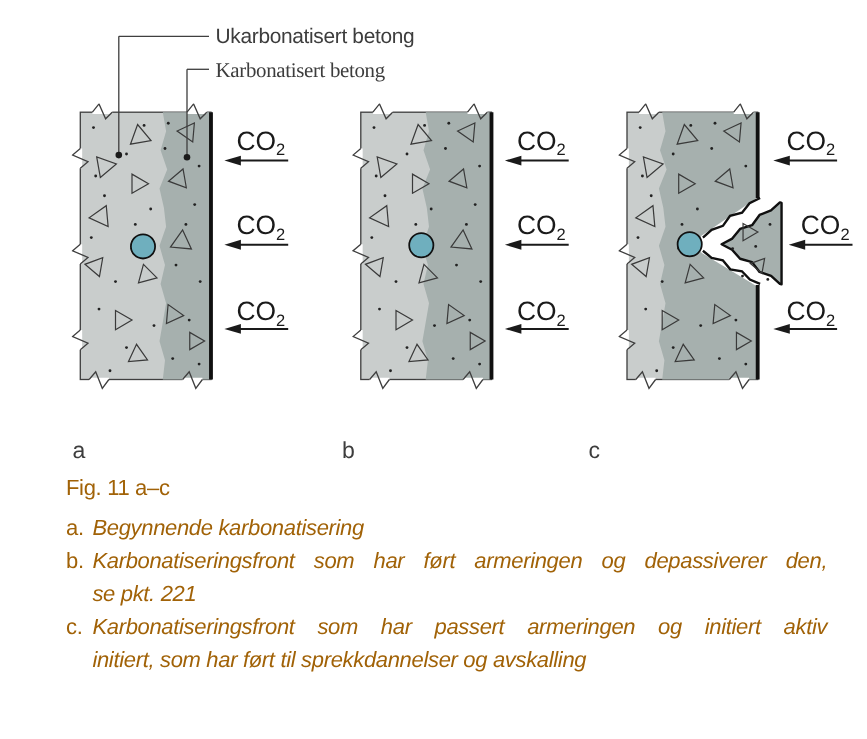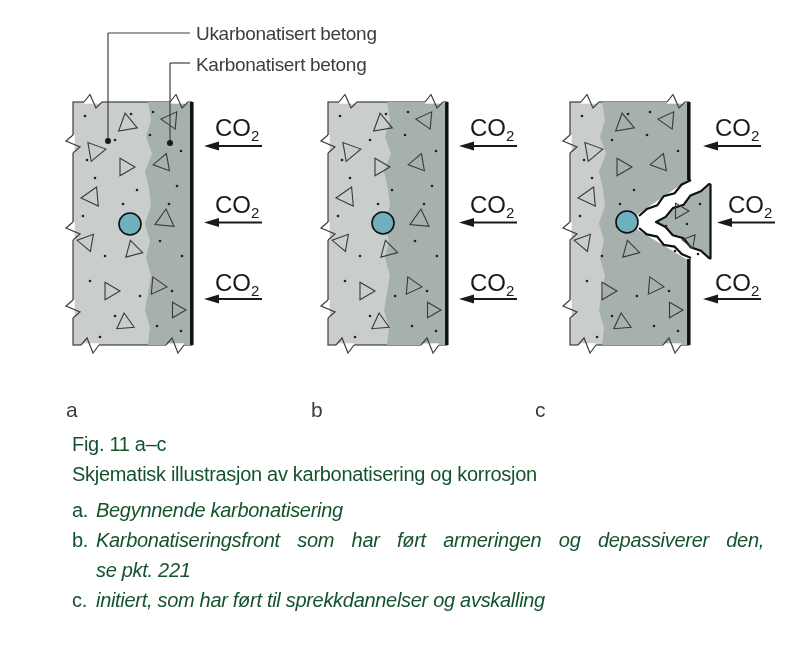--- a/index.html
+++ b/index.html
@@ -4,35 +4,35 @@
 <style>
   html,body{margin:0;padding:0;background:#ffffff;}
   #canvas{position:relative;width:788px;height:672px;background:#ffffff;overflow:hidden;
           font-family:"Liberation Sans", sans-serif;color:#3b3b3b;}
   .abs{position:absolute;}
   .top-label{font-size:19px;letter-spacing:-0.3px;color:#3d3d3d;white-space:nowrap;z-index:6;}
   .panel-svg{position:absolute;top:94px;z-index:1;}
   #overlay{position:absolute;left:0;top:0;z-index:5;pointer-events:none;}
   .panel-letter{position:absolute;top:398px;font-size:21px;color:#3d3d3d;z-index:6;}
   #caption{position:absolute;left:60px;top:429px;width:692px;font-size:20px;
-           line-height:30px;letter-spacing:-0.3px;color:#14532d;z-index:6;margin-left:12px;}
+           line-height:30px;letter-spacing:-0.3px;color:#a16207;z-index:6;}
   .cap-line{white-space:nowrap;}
   #cap-list{margin-top:6px;}
   .cap-item{display:flex;}
   .cap-item .lbl{width:24px;flex:0 0 24px;}
   .cap-item .txt{flex:1;font-style:italic;}
   .txt .just{text-align:justify;text-align-last:justify;white-space:normal;}
 </style>
 </head>
 <body>
 
 <div id="canvas">
 
   <div class="abs top-label" style="left:196px;top:23px;">Ukarbonatisert betong</div>
-  <div class="abs top-label" style="left:196px;top:54px;">Karbonatisert betong</div>
+  <div class="abs top-label" style="left:196px;top:54px;font-family:Liberation Serif, serif;">Karbonatisert betong</div>
 
   <svg id="panel-a" class="panel-svg" style="left:65px;" width="220" height="264">
       <rect x="8" y="8" width="118.8" height="243" fill="#c9cdcc" stroke="#3f3f3f" stroke-width="1.2"></rect>
       <path d="M83,8 L86,25.4 L81,42.7 L87,60.1 L80,77.4 L84,94.8 L86,112.1 L80,129.5 L85,146.9 L81,164.2 L86,181.6 L83,198.9 L80,216.3 L85,233.6 L83,251.0 L126.8,251 L126.8,8 Z" fill="#a6b0ae"></path>
       <polygon points="60.1,19.2 53.6,37.1 72.3,33.8" fill="none" stroke="#3a3a3a" stroke-width="1.1"></polygon>
       <polygon points="110.2,35.1 111.7,17.8 96.0,25.1" fill="none" stroke="#3a3a3a" stroke-width="1.1"></polygon>
       <polygon points="26.2,67.3 40.8,55.1 22.9,48.6" fill="none" stroke="#3a3a3a" stroke-width="1.1"></polygon>
       <polygon points="55.0,64.3 55.0,81.7 70.0,73.0" fill="none" stroke="#3a3a3a" stroke-width="1.1"></polygon>
       <polygon points="104.4,76.7 101.4,59.6 88.2,70.7" fill="none" stroke="#3a3a3a" stroke-width="1.1"></polygon>
       <polygon points="33.3,112.0 31.6,93.0 16.0,104.0" fill="none" stroke="#3a3a3a" stroke-width="1.1"></polygon>
@@ -241,36 +241,36 @@
       <line x1="170" y1="63" x2="170" y2="143" stroke="#3f3f3f" stroke-width="1.2"></line>
       <circle cx="170" cy="143" r="3" fill="#1a1a1a"></circle>
     </svg>
 
   <div class="panel-letter" style="left:66px;">a</div>
   <div class="panel-letter" style="left:311px;">b</div>
   <div class="panel-letter" style="left:535px;">c</div>
 
   <div id="caption">
     <div class="cap-line">Fig. 11 a–c</div>
-    <div class="cap-line">Skjematisk illustrasjon av karbonatisering og korrosjon</div>
     <div id="cap-list">
         <div class="cap-item">
           <div class="lbl">a.</div>
           <div class="txt">
             <div class="cap-line">Begynnende karbonatisering</div>
           </div>
         </div>
         <div class="cap-item">
           <div class="lbl">b.</div>
           <div class="txt">
             <div class="cap-line just">Karbonatiseringsfront som har ført armeringen og depassiverer den,</div>
             <div class="cap-line">se pkt. 221</div>
           </div>
         </div>
         <div class="cap-item">
           <div class="lbl">c.</div>
           <div class="txt">
+            <div class="cap-line just">Karbonatiseringsfront som har passert armeringen og initiert aktiv</div>
             <div class="cap-line">initiert, som har ført til sprekkdannelser og avskalling</div>
           </div>
         </div>
       </div>
   </div>
 </div>
 
 </body></html>

